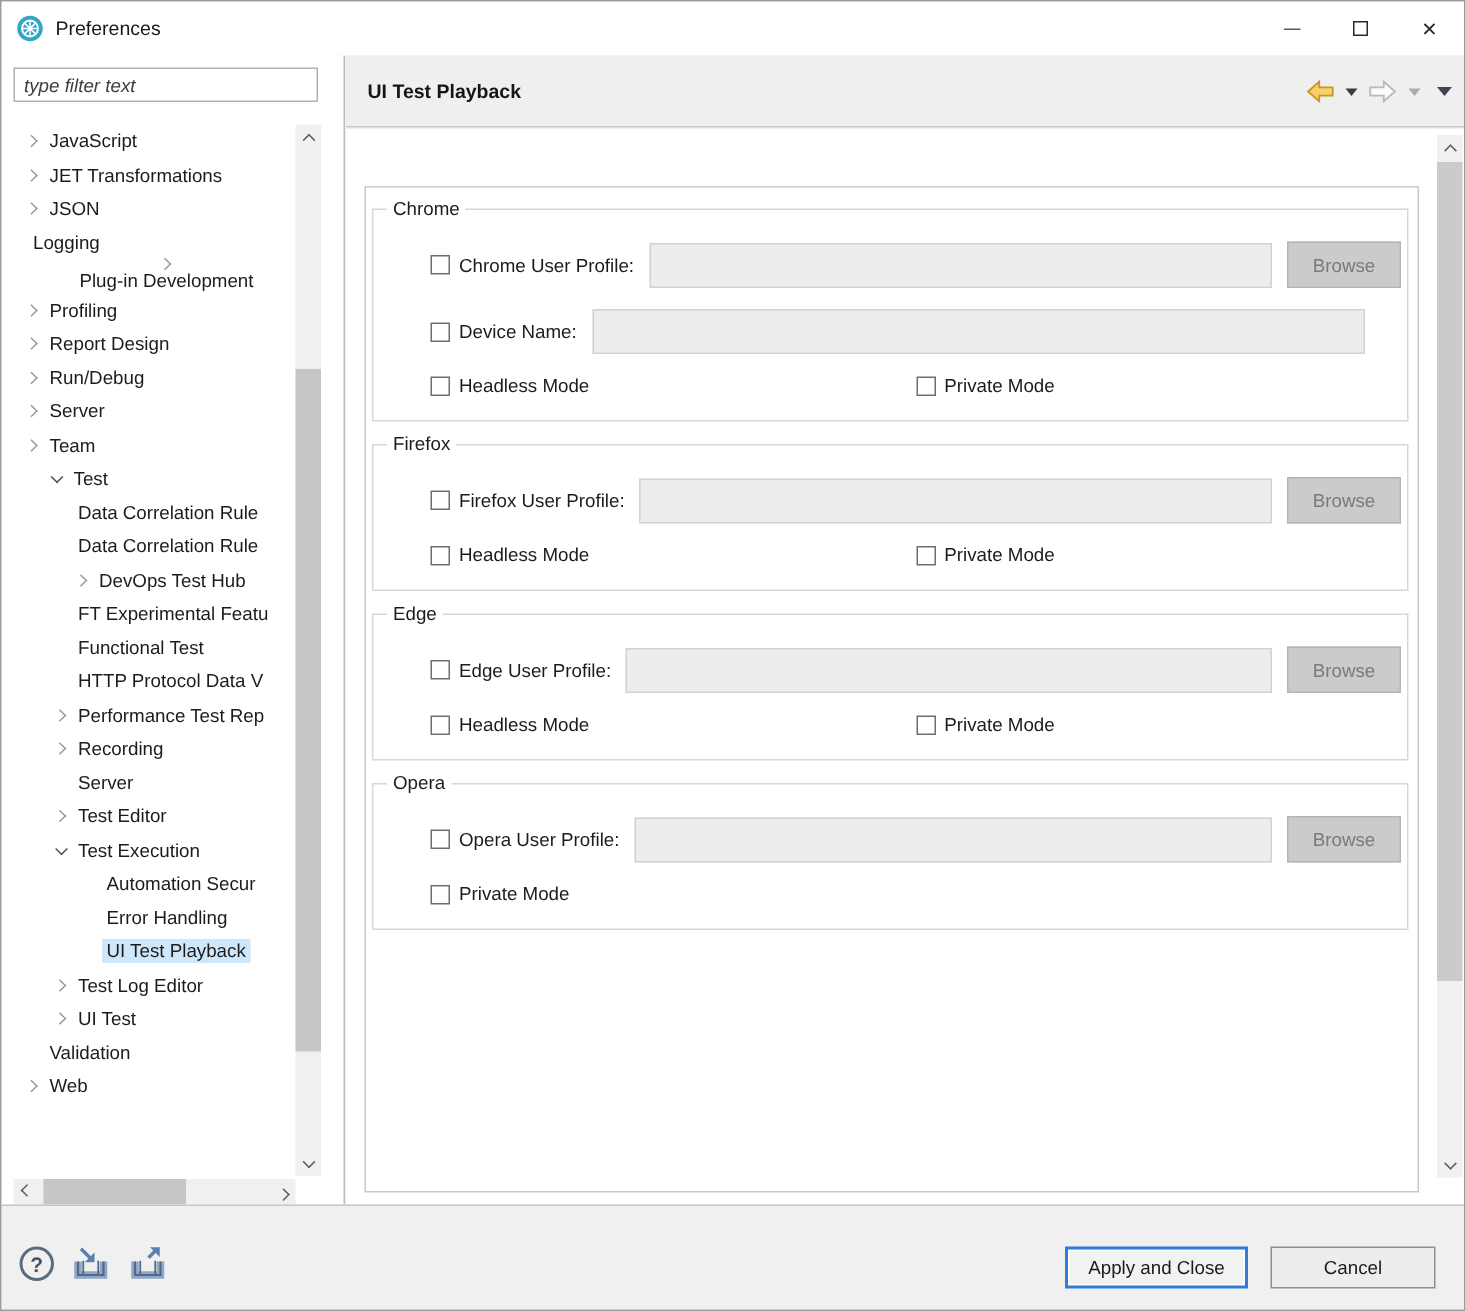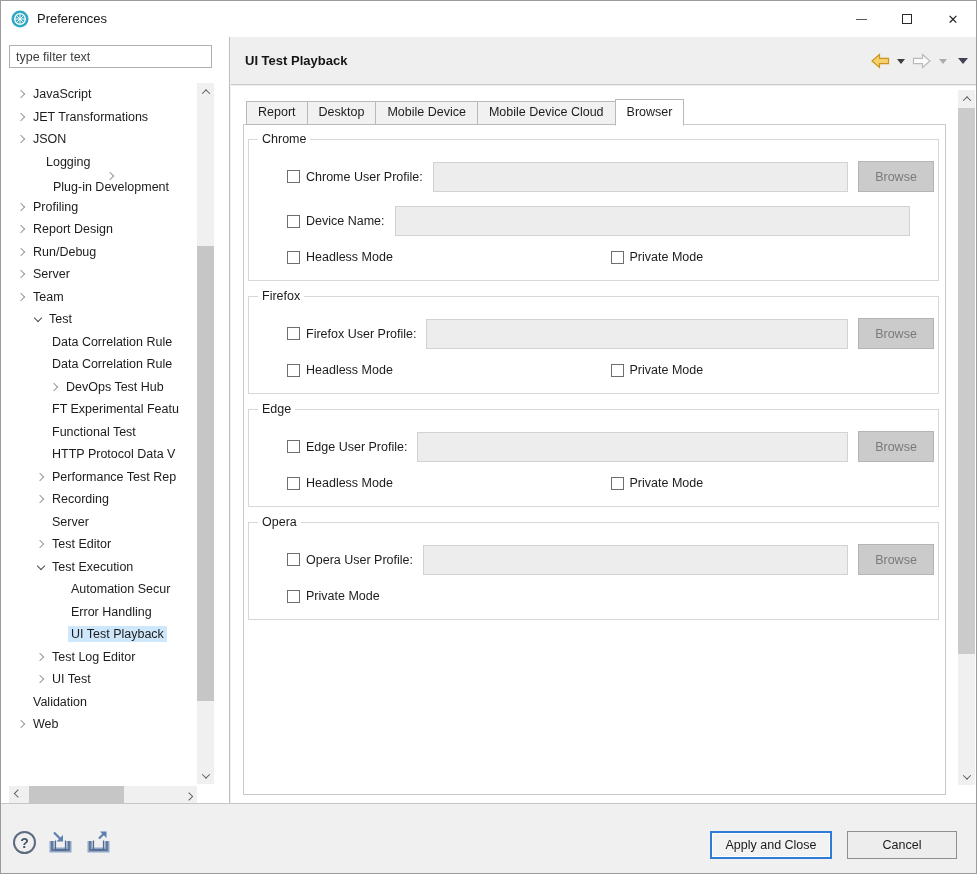--- a/index.html
+++ b/index.html
@@ -13,21 +13,21 @@
   
   .titlebar { position:absolute; left:0; top:0; right:0; height:36px; background:#ffffff; }
   .app-icon { position:absolute; left:10px; top:9px; width:18px; height:18px; }
   .title-text { position:absolute; left:36px; top:0; line-height:36px; font-size:13px; color:#181818; }
   .win-controls { position:absolute; right:0; top:0; height:36px; display:flex; }
   .win-btn { width:46px; height:36px; display:flex; align-items:center; justify-content:center; color:#2a2a2a; font-size:13px; }
   .min-bar { display:block; width:11px; height:1px; background:#5a5a5a; }
   .max-box { display:block; width:10px; height:10px; border:1px solid #2a2a2a; background:#fff; }
   
   .left-panel { position:absolute; left:0; top:36px; width:229px; bottom:70px; background:#ffffff; border-right:1px solid #bdbdbd; }
-  .filter-input { position:absolute; left:8px; top:8px; width:203px; height:23px; border:1px solid #b0b0b0; background:#fff; padding:0 6px; font-size:12.5px; font-family:"Liberation Sans",sans-serif; color:#1c1c1c; outline:none; }
+  .filter-input { position:absolute; left:8px; top:8px; width:203px; height:23px; border:1px solid #b0b0b0; background:#fff; padding:0 6px; font-size:12.5px; font-family:"Liberation Sans",sans-serif; color:#1c1c1c; outline:none;font-style:italic; }
   .filter-input::placeholder { color:#3e3e3e; opacity:1; }
   .tree { position:absolute; left:0; top:46px; width:196px; bottom:55px; overflow:hidden; }
   .tree-row { height:22.5px; display:flex; align-items:center; white-space:nowrap; cursor:default; }
   .expander { width:17px; flex:none; display:flex; align-items:center; justify-content:center; }
   .expander.collapsed::before { content:""; width:5px; height:5px; border-top:1.4px solid #9a9a9a; border-right:1.4px solid #9a9a9a; transform:rotate(45deg); margin-right:2px; }
   .expander.expanded::before { content:""; width:5px; height:5px; border-right:1.4px solid #4c4c4c; border-bottom:1.4px solid #4c4c4c; transform:rotate(45deg); margin-bottom:2px; }
   .tree-label { padding:1px 3px; }
   .tree-label.sel { background:#cfe7fa; }
   
   .sb { position:absolute; background:#f0f0f0; }
@@ -110,21 +110,21 @@
     <span class="tree-label">JavaScript</span>
   </div>
         <div class="tree-row" style="padding-left: 12px;">
     <span class="expander collapsed"></span>
     <span class="tree-label">JET Transformations</span>
   </div>
         <div class="tree-row" style="padding-left: 12px;">
     <span class="expander collapsed"></span>
     <span class="tree-label">JSON</span>
   </div>
-        <div class="tree-row" style="padding-left: 25px;">
+        <div class="tree-row" style="padding-left: 1px;">
     <span class="expander none"></span>
     <span class="tree-label">Logging</span>
   </div>
         <div class="tree-row" style="padding-left: 24px; flex-direction: column;">
     <span class="expander collapsed"></span>
     <span class="tree-label">Plug-in Development</span>
   </div>
         <div class="tree-row" style="padding-left: 12px;">
     <span class="expander collapsed"></span>
     <span class="tree-label">Profiling</span>
@@ -253,27 +253,20 @@
       <svg width="20" height="16" viewBox="0 0 20 16">
         <path d="M10.5 1.5 L18 8 L10.5 14.5 V10.7 H1.5 V5.3 H10.5 Z" fill="#fbfbfb" stroke="#b9b9b9" stroke-width="1.2"></path>
       </svg>
       <span class="tri gray"></span>
       <span class="tri menu" style="margin-left:4px"></span>
     </div>
   </div>
 
   <div class="content">
     <div class="tabwrap">
-      <div class="tabs">
-          <span class="tab">Report</span>
-          <span class="tab">Desktop</span>
-          <span class="tab">Mobile Device</span>
-          <span class="tab">Mobile Device Cloud</span>
-          <span class="tab active">Browser</span>
-        </div>
       <div class="frame">
         <div>
             <div class="group">
     <span class="legend">Chrome</span>
     <div class="rows">
                 <div class="frow">
     <span class="check">
       <span class="cb-box"></span>
       <span class="cb-label">Chrome User Profile:</span>
     </span>

